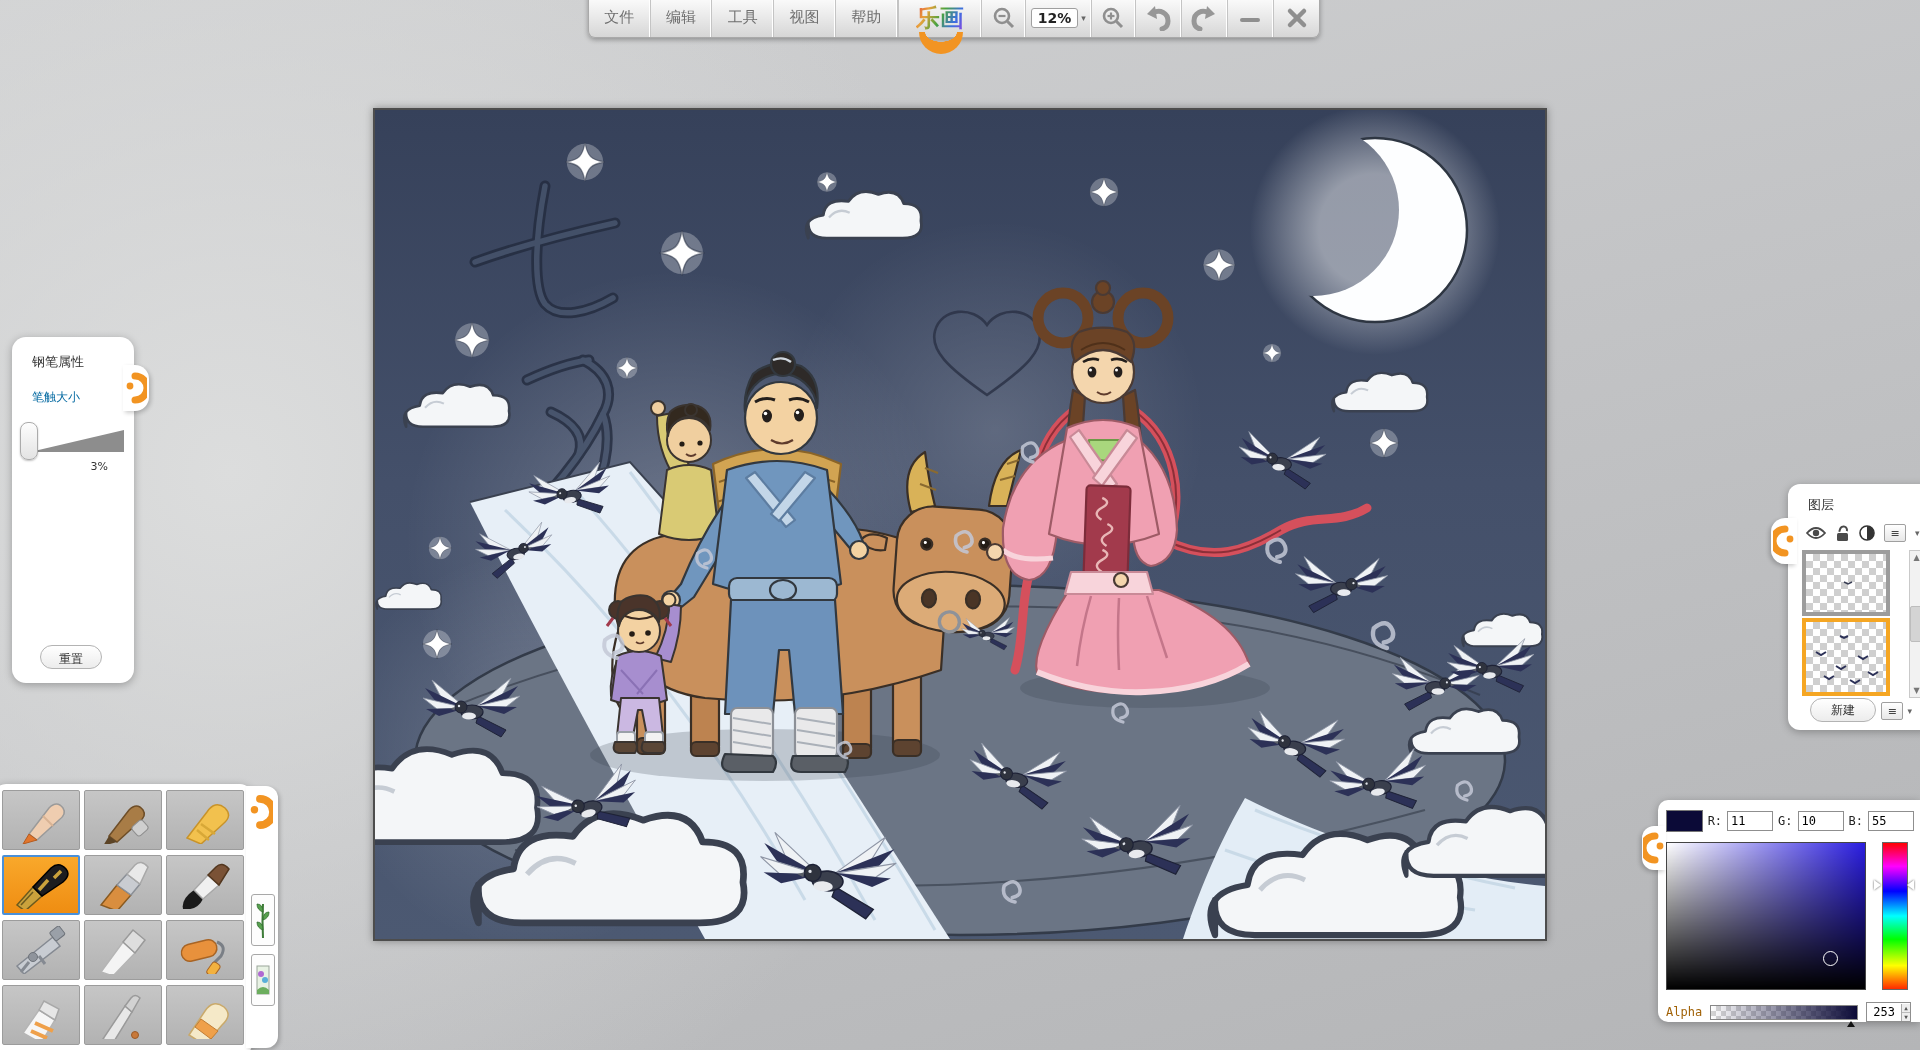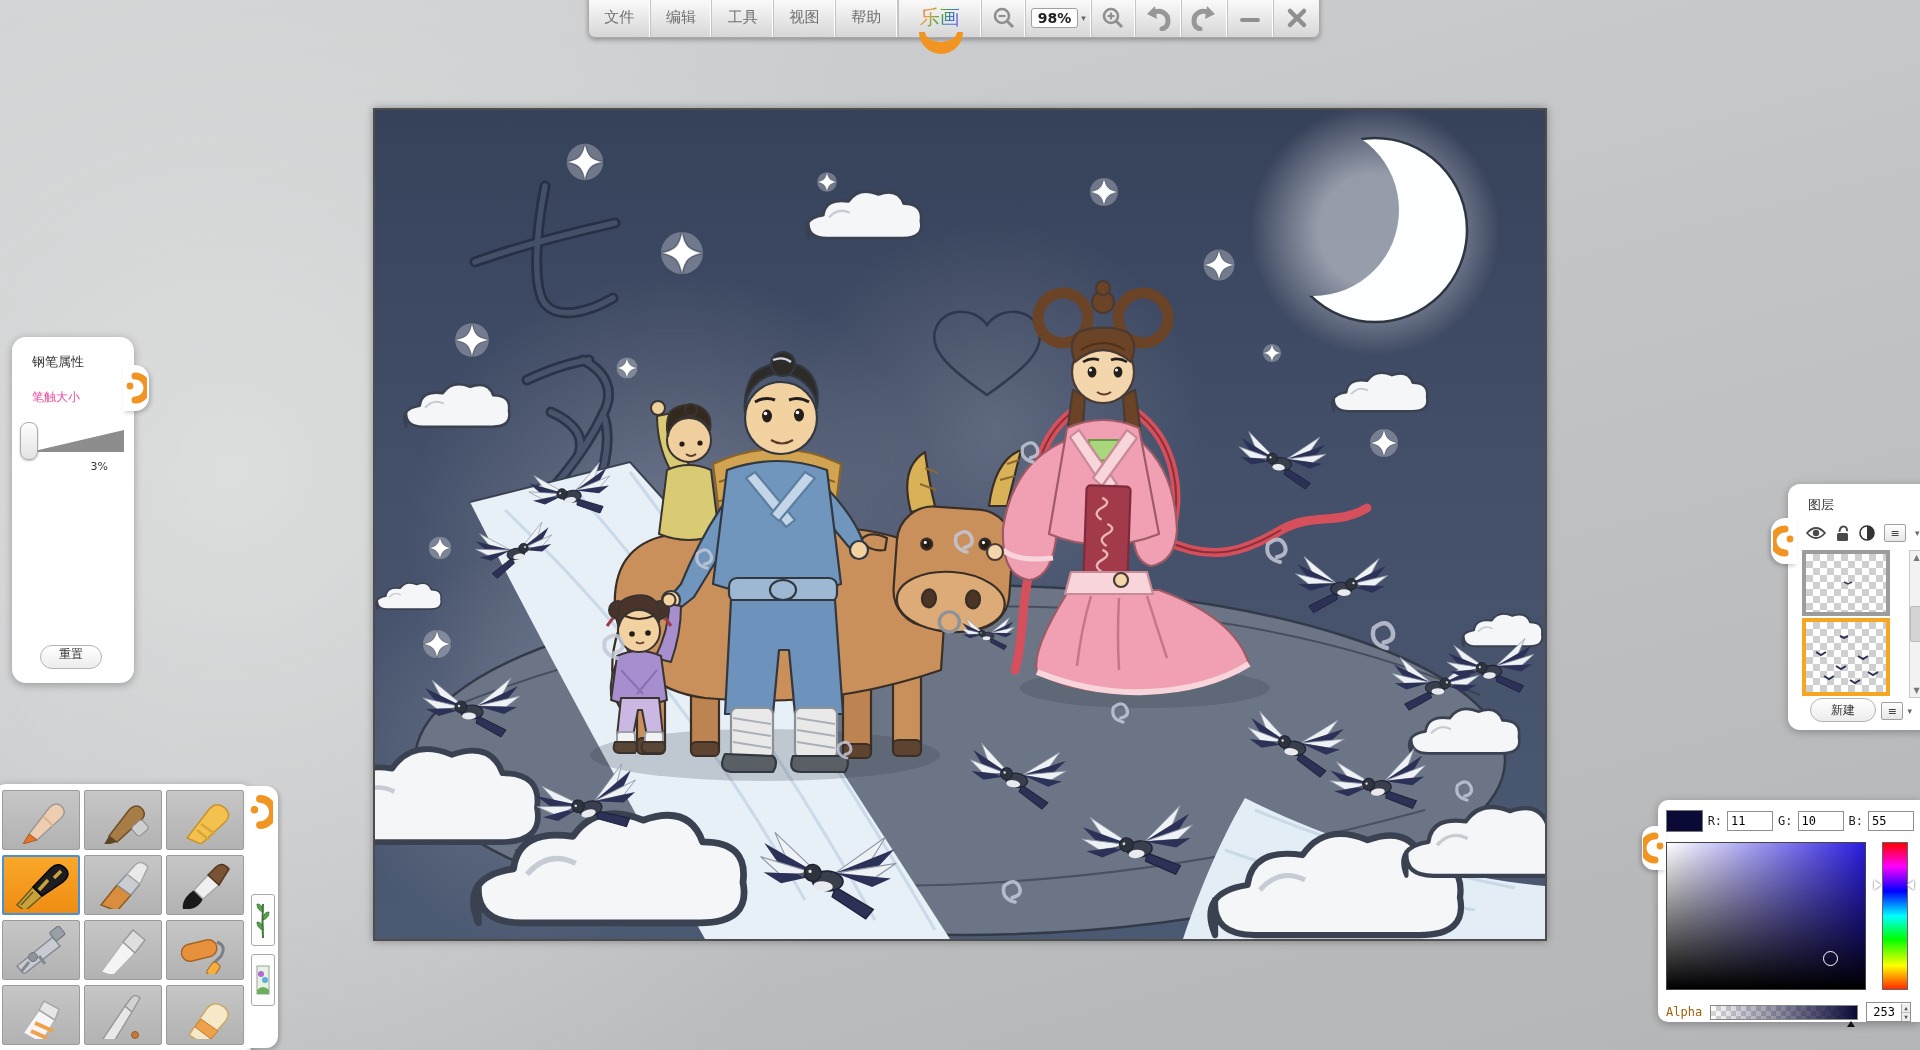--- a/index.html
+++ b/index.html
@@ -9,21 +9,21 @@
                linear-gradient(165deg,#d0d1d2 0%,#c3c4c6 45%,#b4b5b7 100%);}
   
   .toolbar{position:absolute;left:588px;top:-6px;height:44px;width:732px;display:flex;
     background:linear-gradient(#ffffff,#e9e9e9 55%,#d6d6d6);border:1px solid #a9a9a9;border-top:none;
     border-radius:0 0 7px 7px;box-shadow:0 2px 5px rgba(0,0,0,.30);padding-top:4px;box-sizing:border-box;}
   .tbtn{position:relative;height:100%;display:flex;align-items:center;justify-content:center;
     color:#6f6f6f;font-size:15px;cursor:default;border-right:1px solid #c4c4c4;box-shadow:inset -1px 0 0 #fff;}
   .tbtn:last-child{border-right:none;box-shadow:none;}
   .menu-btn{width:62px;}
   .logo-btn{width:84px;border-left:1px solid #c4c4c4;}
-  .logo-text{font-weight:normal;font-size:20px;
+  .logo-text{font-weight:bold;font-size:24px;
     background:linear-gradient(120deg,#e23d3d,#e8a23c,#48a33c,#3c6fe0,#9c3ce0);
     -webkit-background-clip:text;background-clip:text;color:transparent;}
   .logo-smile{position:absolute;left:20px;top:34px;width:44px;height:22px;border-radius:0 0 44px 44px;
     background:radial-gradient(ellipse 26px 16px at 50% 0%, rgba(0,0,0,0) 60%, #f29422 62%);}
   .icon-btn{width:44px;}
   .zoom-box{width:66px;gap:3px;}
   .zoom-val{background:#fff;border:1px solid #9f9f9f;border-radius:3px;padding:1px 6px;
     font-size:14px;font-weight:bold;color:#222;}
   .dd-arrow{font-size:9px;color:#666;}
   .wbtn{width:46px;}
@@ -32,30 +32,30 @@
     border:2px solid #4d4d4d;box-shadow:0 0 8px rgba(0,0,0,.35);background:#3c4860;}
   .canvas svg{display:block;}
   
   .panel{position:absolute;background:#fff;box-shadow:0 2px 8px rgba(0,0,0,.28);}
   .grab{position:absolute;}
   
   .pen-panel{left:12px;top:337px;width:122px;height:346px;border-radius:14px;}
   .pen-panel .grab{right:-15px;top:28px;width:26px;height:46px;background:#fff;border-radius:0 14px 14px 0;
     box-shadow:2px 2px 4px rgba(0,0,0,.2);display:flex;align-items:center;justify-content:center;}
   .pen-title{margin:16px 0 0 20px;font-size:13px;color:#333;}
-  .pen-sub{margin:18px 0 4px 20px;font-size:12px;color:#ec4899;}
+  .pen-sub{margin:18px 0 4px 20px;font-size:12px;color:#0369a1;}
   .slider-zone{position:relative;margin:16px 8px 0 8px;height:44px;}
   .wedge{position:absolute;left:10px;top:8px;width:0;height:0;
     border-left:94px solid transparent;border-bottom:22px solid #8d8d8d;}
   .thumb{position:absolute;left:0px;top:0px;width:16px;height:36px;border-radius:8px;
     background:linear-gradient(#fdfdfd,#e3e3e3);border:1px solid #ababab;box-shadow:0 1px 2px rgba(0,0,0,.25);}
   .size-val{position:absolute;right:18px;top:38px;font-size:11px;color:#333;}
   .reset-btn{position:absolute;left:28px;bottom:14px;width:60px;height:22px;border-radius:12px;
     background:linear-gradient(#ffffff,#ececec);border:1px solid #b3b3b3;font-size:12px;color:#333;
-    display:flex;align-items:flex-start;justify-content:center;}
+    display:flex;align-items:flex-end;justify-content:center;}
   
   .palette{left:-6px;top:784px;width:258px;height:272px;border-radius:12px;padding:6px 4px 4px 8px;box-sizing:border-box;}
   .pal-grid{display:grid;grid-template-columns:repeat(3,78px);grid-auto-rows:60px;gap:5px 4px;}
   .pal-cell{background:linear-gradient(#c6c6c6,#b2b2b2);border:1px solid #9c9c9c;border-radius:2px;
     display:flex;align-items:center;justify-content:center;overflow:hidden;}
   .pal-cell.selected{background:linear-gradient(#f9a82b,#ef8d12);border:2px solid #4a90d9;}
   .pal-tab{position:absolute;left:252px;top:2px;width:32px;height:262px;background:#fff;border-radius:0 12px 12px 0;
     box-shadow:2px 2px 4px rgba(0,0,0,.2);}
   .pal-tab .grab{left:3px;top:6px;}
   .mini-btn{position:absolute;left:5px;width:22px;height:50px;background:#fdfdfd;border:1px solid #a8a8a8;
@@ -145,21 +145,21 @@
       <span class="logo-smile"></span>
     </div>
     <div class="tbtn icon-btn">
       <svg width="24" height="24" viewBox="0 0 24 24">
         <circle cx="10" cy="10" r="7" fill="none" stroke="#8f8f8f" stroke-width="2.6"></circle>
         <line x1="6.5" y1="10" x2="13.5" y2="10" stroke="#8f8f8f" stroke-width="2.2"></line>
         <line x1="15.5" y1="15.5" x2="21" y2="21" stroke="#8f8f8f" stroke-width="3"></line>
       </svg>
     </div>
     <div class="tbtn zoom-box">
-      <span class="zoom-val">98%</span>
+      <span class="zoom-val">12%</span>
       <span class="dd-arrow">▾</span>
     </div>
     <div class="tbtn icon-btn">
       <svg width="24" height="24" viewBox="0 0 24 24">
         <circle cx="10" cy="10" r="7" fill="none" stroke="#8f8f8f" stroke-width="2.6"></circle>
         <line x1="6.5" y1="10" x2="13.5" y2="10" stroke="#8f8f8f" stroke-width="2.2"></line>
         <line x1="10" y1="6.5" x2="10" y2="13.5" stroke="#8f8f8f" stroke-width="2.2"></line>
         <line x1="15.5" y1="15.5" x2="21" y2="21" stroke="#8f8f8f" stroke-width="3"></line>
       </svg>
     </div>

